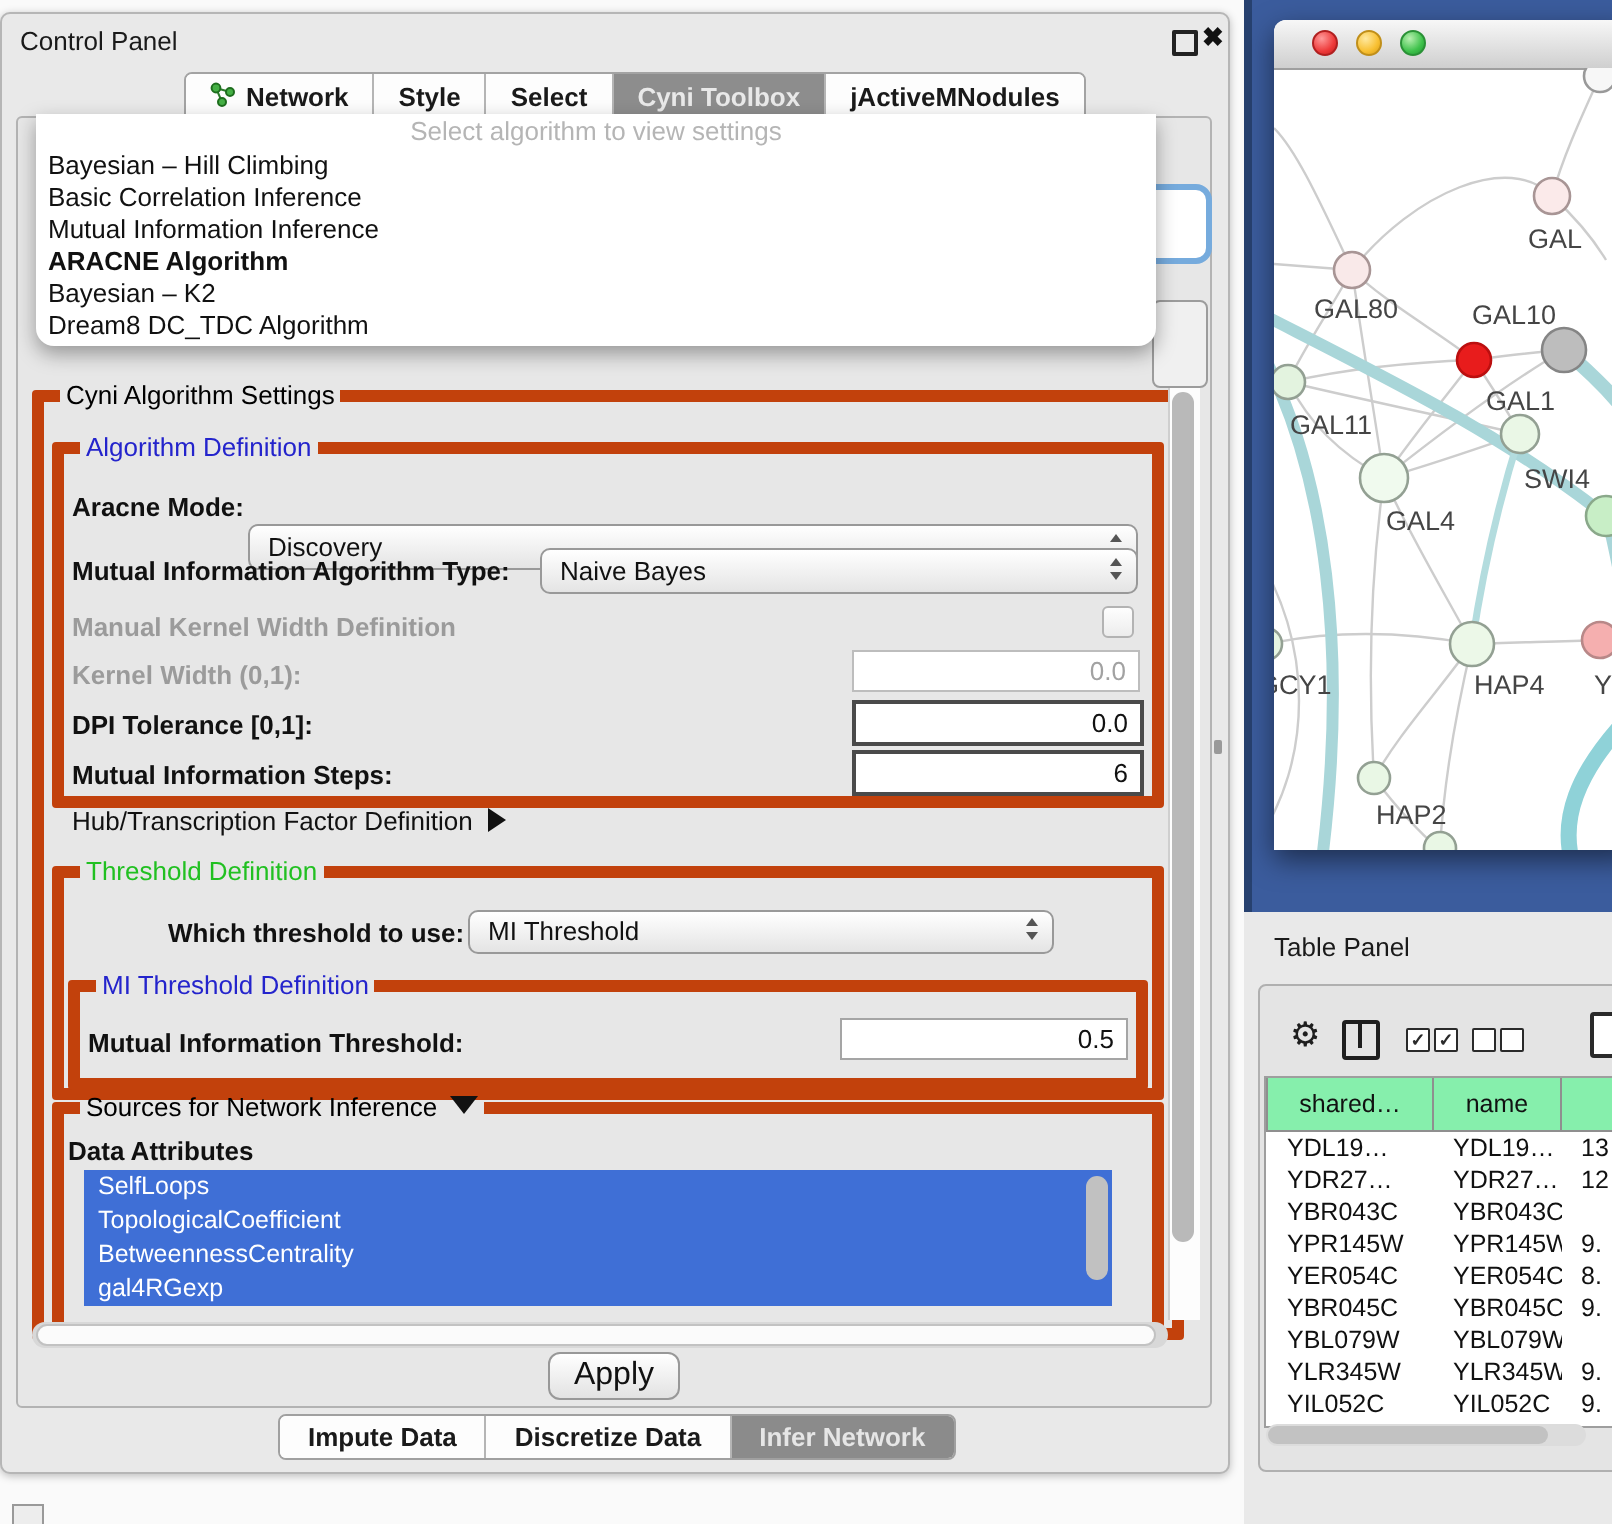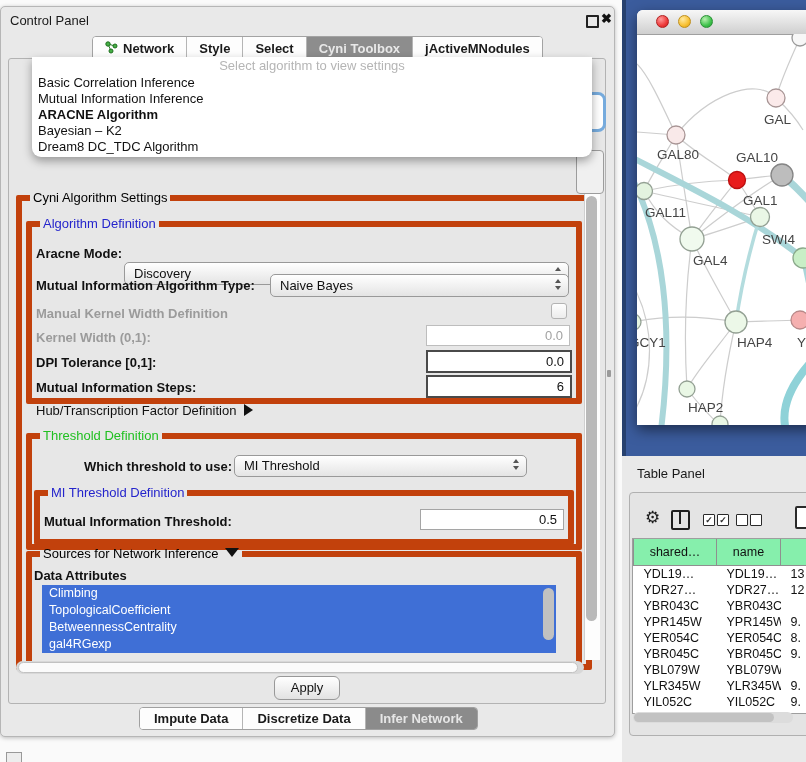--- a/index.html
+++ b/index.html
@@ -25,21 +25,21 @@
 
   
   .cw-content{left:8px;top:58px;width:596px;height:644px;background:#e7e7e7;
               border:1px solid #b3b3b3;border-radius:3px;}
   .frag-combo{left:570px;top:92px;width:30px;height:34px;background:#fff;border:3px solid #76abdd;
               border-radius:8px;z-index:5;}
   .frag-box{left:576px;top:150px;width:26px;height:42px;background:#f0f0f0;border:1px solid #9c9c9c;
             border-radius:4px;z-index:5;}
 
   
-  .menu{left:32px;top:57px;width:560px;background:#fff;border-radius:0 0 9px 9px;
+  .menu{left:18px;top:57px;width:560px;background:#fff;border-radius:0 0 9px 9px;
         box-shadow:0 4px 10px rgba(0,0,0,.35);z-index:50;padding-bottom:2px;}
   .menu-placeholder{height:18px;line-height:18px;text-align:center;color:#b5b5b5;font-size:13px;}
   .menu-item{height:16px;line-height:16px;padding-left:6px;font-size:13px;color:#111;}
   .menu-item.bold{font-weight:700;}
 
   
   fieldset{position:absolute;border:6px solid #c2410c;border-radius:2px;margin:0;padding:0;}
   legend{font-size:13px;padding:0 3px;margin-left:8px;}
   .lg-blue{color:#2424cc;}
   .lg-green{color:#21c021;}
@@ -70,21 +70,21 @@
   .attr-item{height:17px;line-height:17px;background:#3f6fd6;color:#fff;font-size:12.5px;
              padding-left:7px;}
   .attr-scroll{left:543px;top:588px;width:11px;height:52px;background:#c1c1c1;border-radius:6px;}
 
   .vscroll-track{left:584px;top:192px;width:15px;height:468px;background:#fdfdfd;border-left:1px solid #cfcfcf;}
   .vscroll-thumb{left:586px;top:196px;width:11px;height:425px;background:#b9b9b9;border-radius:6px;}
   .hscroll-track{left:16px;top:661px;width:568px;height:13px;background:#d8d8d8;border-radius:7px;}
   .hscroll-thumb{left:18px;top:662px;width:560px;height:11px;background:#fbfbfb;border:1px solid #c2c2c2;border-radius:6px;box-sizing:border-box;}
 
   .apply-btn{left:274px;top:676px;width:64px;height:22px;background:linear-gradient(#ffffff,#e2e2e2);
-             border:1px solid #989898;border-radius:6px;font-size:13px;color:#111;text-align:center;
+             border:1px solid #989898;border-radius:6px;font-size:16px;color:#111;text-align:center;
              line-height:21px;}
 
   .btabs{left:139px;top:707px;height:21px;display:flex;border:1px solid #a0a0a0;border-radius:4px;
          overflow:hidden;background:#fff;}
   .btab{padding:0 14px;font-size:13px;font-weight:700;color:#1a1a1a;background:#fdfdfd;
         border-right:1px solid #b5b5b5;line-height:21px;white-space:nowrap;}
   .btab:last-child{border-right:none;}
   .btab.selected{background:#8b8b8b;color:#e6e6e6;}
 
   .grip-sq{left:6px;top:752px;width:14px;height:10px;border:1px solid #999;background:#ededed;}
@@ -165,20 +165,21 @@
     </div>
   </div>
 
   <div class="abs cw-content"></div>
   <div class="abs frag-combo"></div>
   <div class="abs frag-box"></div>
 
   <div class="abs menu">
     <div class="menu-placeholder">Select algorithm to view settings</div>
     <div>
+        <div class="menu-item">Bayesian – Hill Climbing</div>
         <div class="menu-item">Basic Correlation Inference</div>
         <div class="menu-item">Mutual Information Inference</div>
         <div class="menu-item bold">ARACNE Algorithm</div>
         <div class="menu-item">Bayesian – K2</div>
         <div class="menu-item">Dream8 DC_TDC Algorithm</div>
       </div>
   </div>
 
   <fieldset style="left:16px;top:190px;width:564px;height:468px;">
     <legend>Cyni Algorithm Settings</legend>
@@ -241,21 +242,21 @@
 
   <div class="abs lbl" style="left:44px;top:514px;">Mutual Information Threshold:</div>
   <div class="abs field f-norm" style="left:420px;top:509px;width:136px;height:19px;">0.5</div>
 
   <fieldset style="left:26px;top:546px;width:544px;height:110px;">
     <legend><span>Sources for Network Inference</span><span class="tri-down"></span></legend>
   </fieldset>
 
   <div class="abs lbl" style="left:34px;top:568px;">Data Attributes</div>
   <div class="abs attr-list">
-      <div class="attr-item">Climbing</div>
+      <div class="attr-item">SelfLoops</div>
       <div class="attr-item">TopologicalCoefficient</div>
       <div class="attr-item">BetweennessCentrality</div>
       <div class="attr-item">gal4RGexp</div>
     </div>
   <div class="abs attr-scroll"></div>
 
   <div class="abs vscroll-track"></div>
   <div class="abs vscroll-thumb"></div>
   <div class="abs hscroll-track"></div>
   <div class="abs hscroll-thumb"></div>

